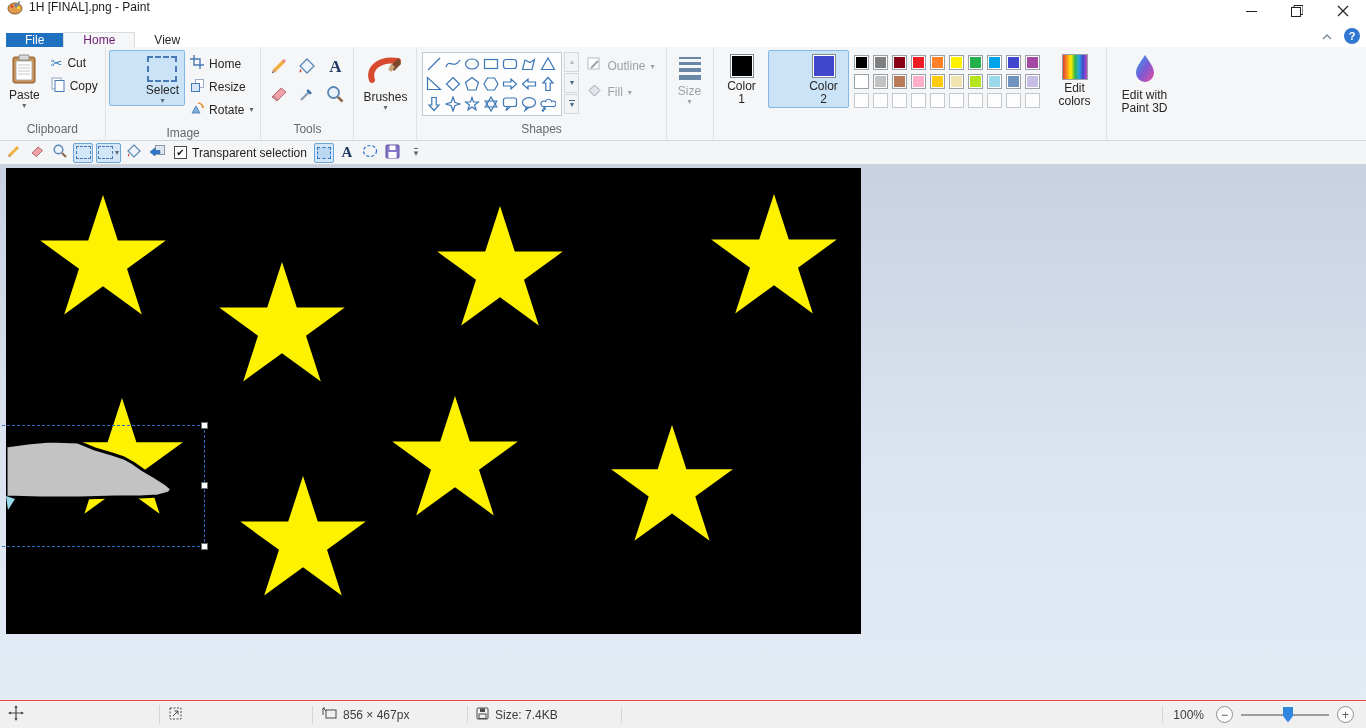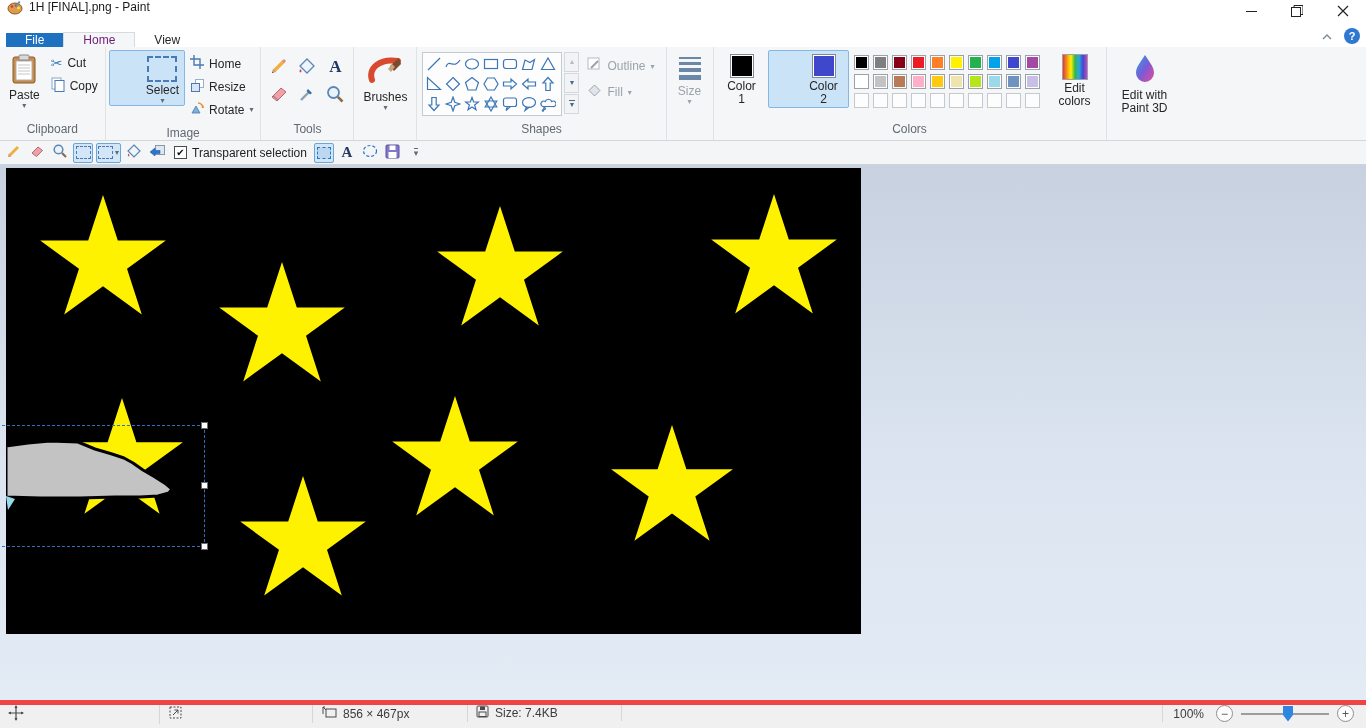--- a/index.html
+++ b/index.html
@@ -71,21 +71,21 @@
     align-items:center; justify-content:center; font-size:10px; color:#111; margin-left:3px; }
 
   
   #client { position:relative; height:535px; overflow:hidden;
     background:linear-gradient(#c7d1e0,#dbe4f0 55%,#e3ebf5); }
   #paint-canvas-svg { position:absolute; display:block; }
   #selection-rect { position:absolute; border:1px dashed #2f6fc0; background:transparent; }
   .sel-handle { position:absolute; width:7px; height:7px; background:#fff; border:1px solid #6a6a6a; }
 
   
-  #statusbar { height:28px; background:#f0f0f0; border-top:5px solid #ef4444; display:flex; align-items:flex-start;
+  #statusbar { height:28px; background:#f0f0f0; border-top:1px solid #ef4444; display:flex; align-items:center;
     color:#3c3c3c; }
   .status-sec { display:flex; align-items:center; gap:6px; padding:0 8px; border-right:1px solid #d6d6d6; }
   .status-spacer { flex:1; }
   #zoom-sec { display:flex; align-items:center; gap:8px; padding:0 12px 0 10px; border-left:1px solid #d6d6d6; }
   .zoom-circle { width:17px; height:17px; border-radius:50%; border:1px solid #8f8f8f; background:#fdfdfd;
     display:flex; align-items:center; justify-content:center; font-size:12px; color:#555; line-height:0; }
   #zoom-track { position:relative; width:88px; height:16px; }
   #zoom-track .rail { position:absolute; left:0; right:0; top:7px; height:2px; background:#9d9d9d; }
   #zoom-thumb { position:absolute; left:42px; top:0; width:10px; height:16px; background:#2e86de;
     clip-path:polygon(0 0,100% 0,100% 60%,50% 100%,0 60%); }
@@ -464,21 +464,20 @@
           <span class="swatch empty"></span>
           <span class="swatch empty"></span>
           <span class="swatch empty"></span>
           <span class="swatch empty"></span>
         </div>
       <div class="bigbtn">
         <span id="rainbow-icon"></span>
         <span class="lbl" style="width:44px;">Edit colors</span>
       </div>
     </div>
-    <div class="grouplabel">Colors</div>
   </div>
 
   <div class="rib-group" style="border-right:none;gap:24px;">
     <div class="rib-content">
       <div class="bigbtn">
         <span><svg width="24" height="30" viewBox="0 0 24 30">
               <defs>
                 <linearGradient id="p3d" x1="0" y1="0" x2="1" y2="1">
                   <stop offset="0" stop-color="#2aa6e8"></stop>
                   <stop offset="0.5" stop-color="#7a5bd6"></stop>

